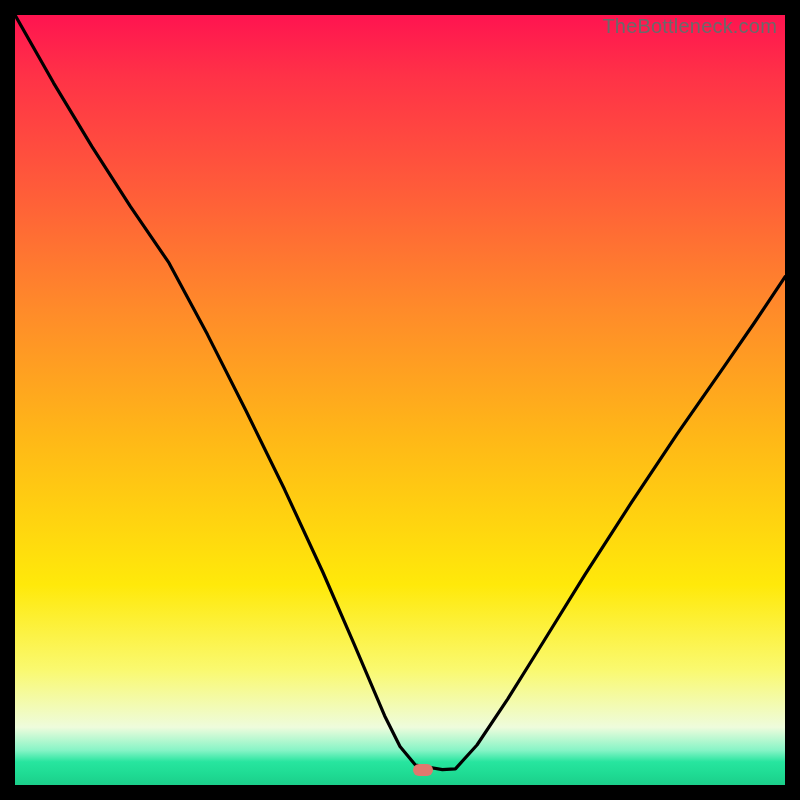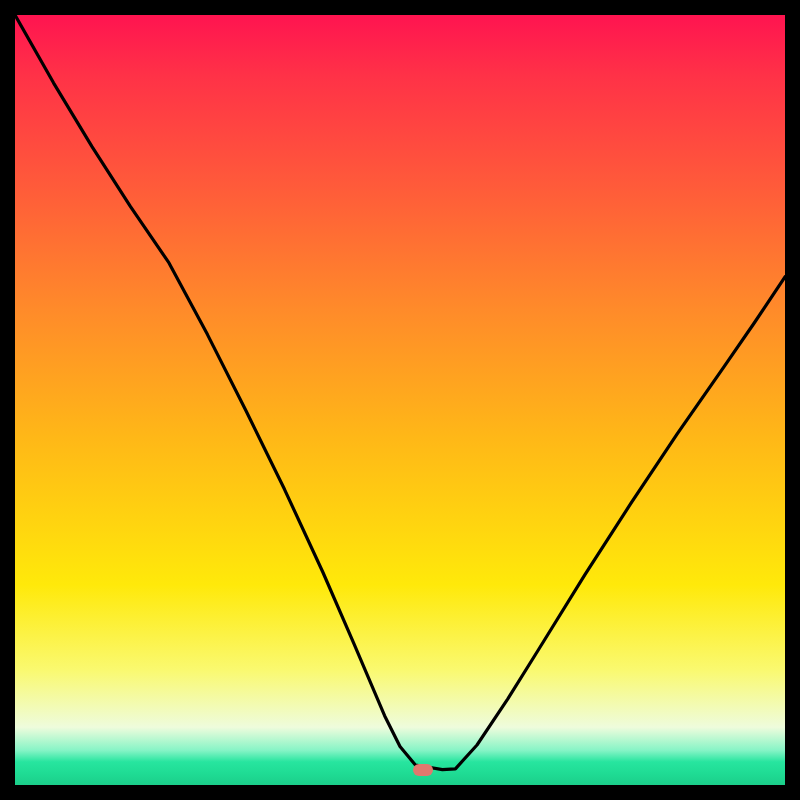--- a/index.html
+++ b/index.html
@@ -63,20 +63,21 @@
     height: 12px;
     background: #e0786e;
     border-radius: 6px;
   }
 </style>
 </head>
 <body>
 
 <div class="stage">
   <div class="plot-area">
+    <div class="watermark">TheBottleneck.com</div>
 
     <svg class="curve" viewBox="0 0 770 770" preserveAspectRatio="none">
       <path id="curve-path" d="M0.0 0.0 L38.5 67.8 L77.0 131.7 L115.5 191.7 L154.0 247.9 L192.5 319.6 L231.0 395.8 L269.5 474.3 L308.0 557.5 L338.8 628.3 L369.6 700.7 L385.0 731.5 L400.4 750.0 L427.4 754.6 L440.4 753.8 L462.0 730.0 L492.8 683.8 L523.6 634.5 L569.8 559.8 L616.0 488.2 L662.2 418.9 L708.4 352.7 L739.2 308.0 L770.0 261.8" fill="none" stroke="#000" stroke-width="3.2" stroke-linecap="round" stroke-linejoin="round"></path>
     </svg>
 
     <div class="marker" id="min-marker" style="left: 398.1px; top: 748.6px; background: rgb(224, 120, 110);"></div>
   </div>
 </div>
 
 </body></html>

